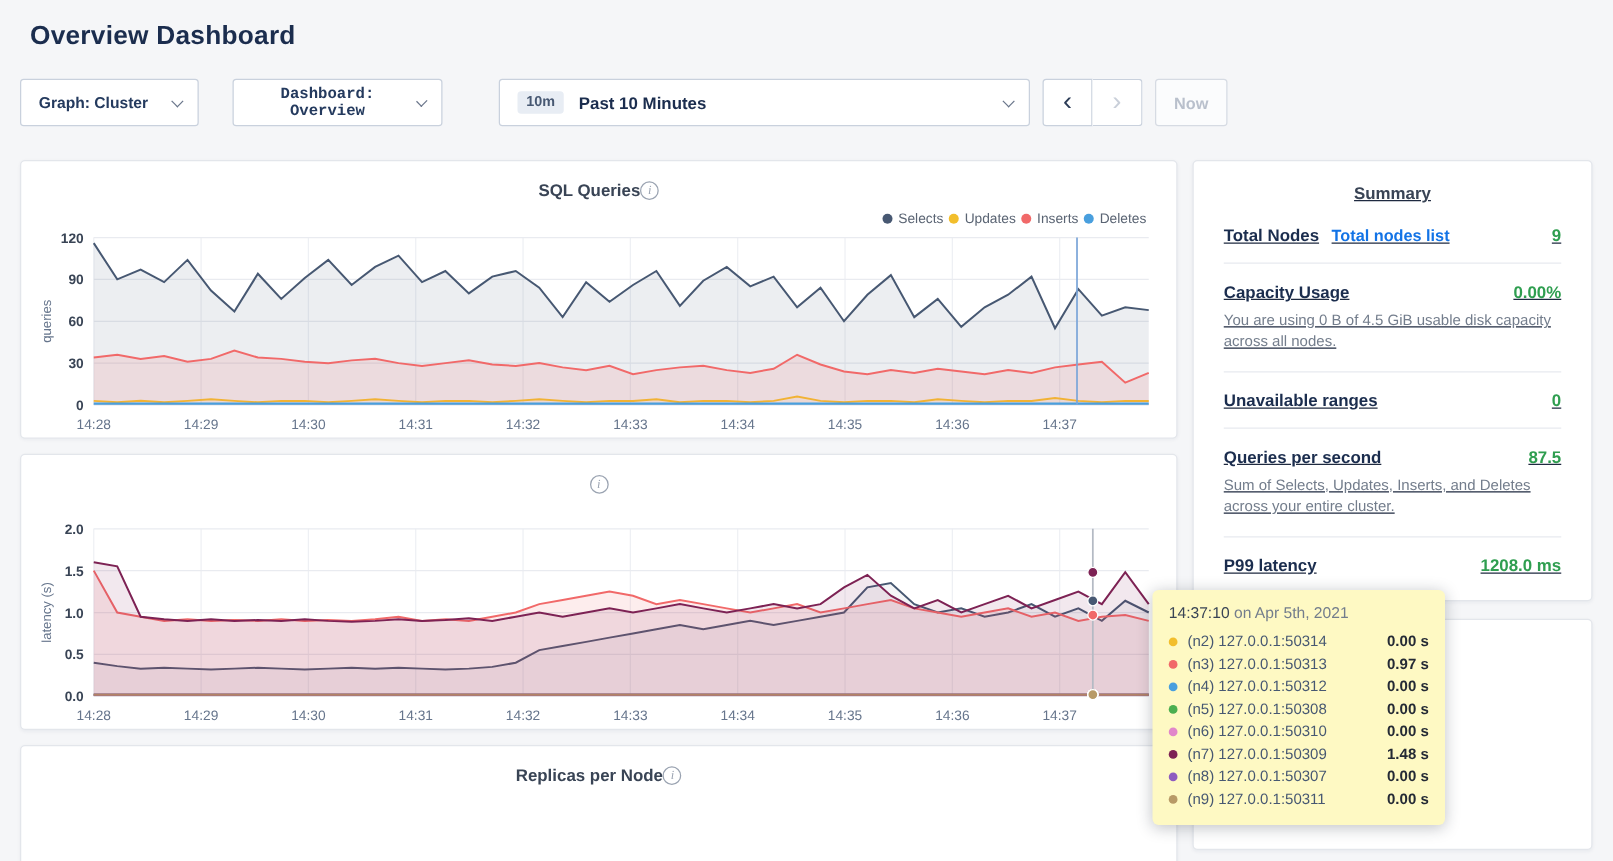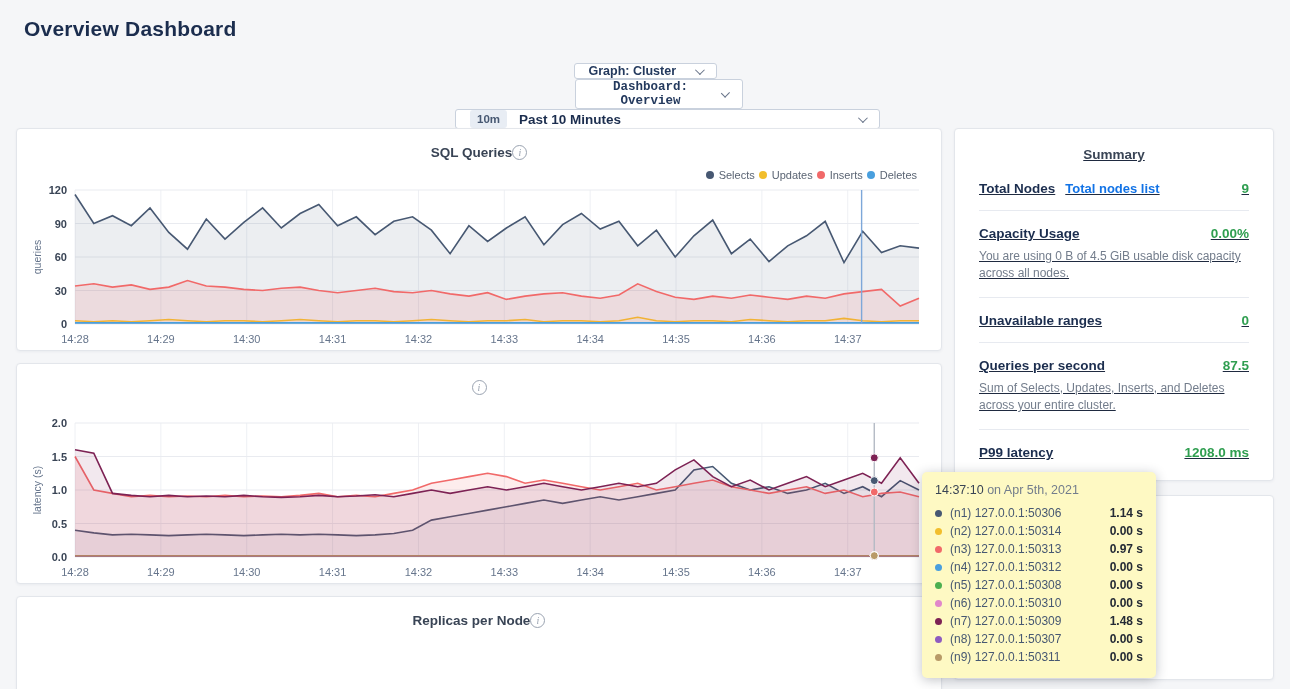--- a/index.html
+++ b/index.html
@@ -3,21 +3,21 @@
 <meta charset="utf-8">
 <style>
   * { margin:0; padding:0; box-sizing:border-box; }
   html,body { width:1290px; height:689px; overflow:hidden; background:#f5f6f8;
     font-family:"Liberation Sans", sans-serif; color:#1f2a40; }
   .page { width:1290px; height:689px; position:relative; }
 
   h1.page-title { font-size:21px; font-weight:700; color:#1b2d4e; padding:17px 16px 0 24px; letter-spacing:.2px; }
 
   
-  .controls { display:flex; align-items:center; padding:0 16px; margin-top:22px; height:38px;flex-direction:column; }
+  .controls { display:flex; align-items:center; padding:0 16px; margin-top:22px; height:38px; }
   .dd, .timepicker, .arrow-btn, .now-btn {
     background:#fff; border:1px solid #c9d1dd; border-radius:3px; height:38px;
     display:flex; align-items:center; cursor:pointer; font-family:inherit;
   }
   .dd { padding:0 14px; font-size:12.5px; font-weight:700; color:#243a5e; }
   .dd .chev { margin-left:10px; }
   .dd.graph { width:143px; justify-content:space-between; }
   .dd.dash  { width:168px; margin-left:27px;font-family:Liberation Mono, monospace; }
   .chev { width:7px; height:7px; border-right:1.6px solid #69758a; border-bottom:1.6px solid #69758a;
     transform:rotate(45deg) translateY(-2px); display:inline-block; }
@@ -304,25 +304,20 @@
 
 </div>
 
 <div class="tooltip">
   <div class="tt-head">
     <span class="tt-time">14:37:10</span>
     <span class="tt-date">on Apr 5th, 2021</span>
   </div>
   <div id="tt-rows">
       <div class="tt-row">
-        <span class="tt-dot" style="background: rgb(71, 88, 114);"></span>
-        <span class="tt-label">(n1) 127.0.0.1:50306</span>
-        <span class="tt-value">1.14 s</span>
-      </div>
-      <div class="tt-row">
         <span class="tt-dot" style="background: rgb(242, 190, 44);"></span>
         <span class="tt-label">(n2) 127.0.0.1:50314</span>
         <span class="tt-value">0.00 s</span>
       </div>
       <div class="tt-row">
         <span class="tt-dot" style="background: rgb(241, 105, 105);"></span>
         <span class="tt-label">(n3) 127.0.0.1:50313</span>
         <span class="tt-value">0.97 s</span>
       </div>
       <div class="tt-row">

